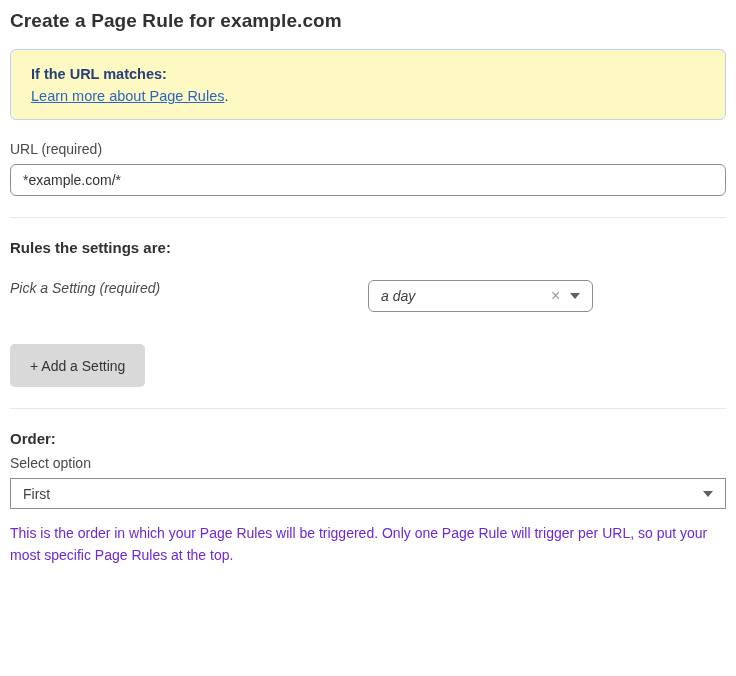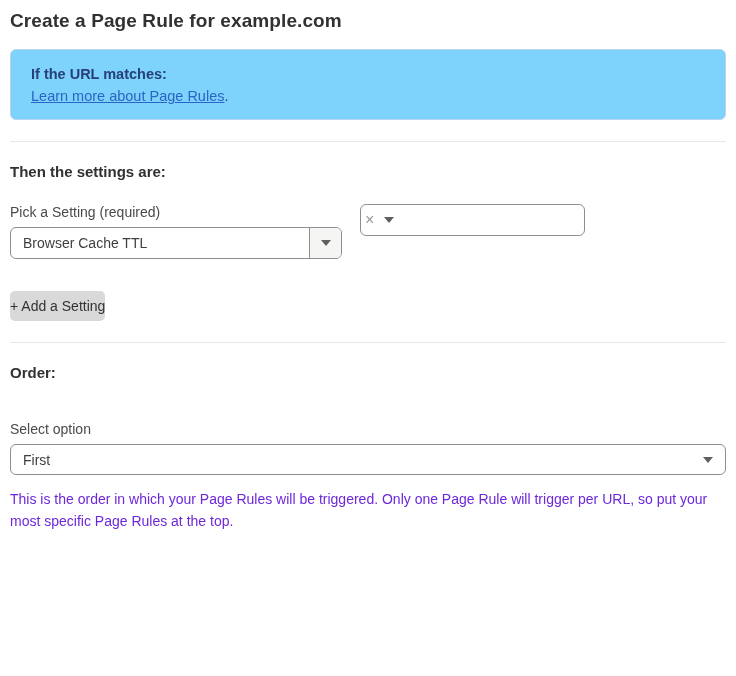--- a/index.html
+++ b/index.html
@@ -11,21 +11,21 @@
     padding: 8px 10px 12px 10px;
   }
   .page-title {
     font-size: 19px;
     font-weight: bold;
     color: #313131;
     letter-spacing: 0.1px;
     margin: 2px 0 17px 0;
   }
   .info-box {
-    background: #7dd3fc;
+    background: #fef9c3;
     border: 1px solid #b9d3f1;
     border-radius: 6px;
     padding: 13px 20px 12px 20px;
     color: #27407a;
     font-size: 14.5px;
     line-height: 22px;
     margin-bottom: 21px;
   }
   .info-box .info-heading { font-weight: bold; }
   .info-link {
@@ -59,21 +59,21 @@
     border: none;
     border-top: 1px solid #e8e8e8;
     margin: 21px 0;
   }
   .section-heading {
     font-size: 15px;
     font-weight: bold;
     color: #313131;
     margin-bottom: 24px;
   }
-  .settings-row { display: flex; gap: 18px; margin-bottom: 32px; }
+  .settings-row { display: flex; gap: 26px; margin-bottom: 32px; font-style: italic; }
   .settings-col-main { width: 332px; }
   .settings-col-ttl { width: 225px; }
 
   .select-box {
     display: flex;
     align-items: center;
     height: 32px;
     border: 1px solid #8e8e8e;
     border-radius: 6px;
     background: #ffffff;
@@ -106,33 +106,33 @@
     line-height: 1;
   }
   .combo-caret-wrap { padding-right: 12px; display: flex; align-items: center; }
 
   .btn {
     display: inline-block;
     border: none;
     border-radius: 5px;
     font-size: 14px;
     font-family: "Liberation Sans", "DejaVu Sans", sans-serif;
-    padding: 0 0;
-    height: 30px;
+    padding: 0 20px;
+    height: 43px;
     line-height: 30px;
     cursor: pointer;
   }
   .btn-gray { background: #d9d9d9; color: #333333; }
 
   .order-select {
     display: flex;
     align-items: center;
     height: 31px;
     border: 1px solid #8e8e8e;
-    border-radius: 6px;
+    border-radius: 0;
     background: #ffffff;
     font-size: 14px;
     color: #3f3f3f;
     cursor: pointer;
   }
   .order-select .select-value { flex: 1; padding: 0 12px; }
   .order-select .combo-caret-wrap .caret {
     border-left-width: 5px; border-right-width: 5px; border-top-width: 6px;
   }
   .order-help {
@@ -149,51 +149,48 @@
 
 
 <h1 class="page-title">Create a Page Rule for example.com</h1>
 
 <div class="info-box">
   <div class="info-heading">If the URL matches:</div>
   <div><a class="info-link">Learn more about Page Rules</a><span>.</span></div>
 </div>
 
 <div class="url-block">
+  <div class="field-label">URL (required)</div>
+  <input class="text-input" type="text" value="*example.com/*" style="">
 </div>
 
 <hr class="divider">
 
-<div class="section-heading">Then the settings are:</div>
+<div class="section-heading">Rules the settings are:</div>
 
 <div class="settings-row">
   <div class="settings-col-main">
     <div class="field-label">Pick a Setting (required)</div>
-    <div class="select-box">
-      <span class="select-value">Browser Cache TTL</span>
-      <span class="select-arrow-seg">
-        <span class="caret"></span>
-      </span>
-    </div>
   </div>
   <div class="settings-col-ttl">
     <div class="select-box">
+      <span class="select-value">a day</span>
       <span class="combo-clear">×</span>
       <span class="combo-caret-wrap">
         <span class="caret"></span>
       </span>
     </div>
   </div>
 </div>
 
 <button class="btn btn-gray">+ Add a Setting</button>
 
 <hr class="divider">
 
-<div class="section-heading" style="margin-bottom:40px">Order:</div>
+<div class="section-heading" style="margin-bottom:8px">Order:</div>
 
 <div class="field-label">Select option</div>
 <div class="order-select">
   <span class="select-value">First</span>
   <span class="combo-caret-wrap">
     <span class="caret"></span>
   </span>
 </div>
 <div class="order-help">This is the order in which your Page Rules will be triggered. Only one Page Rule will trigger per URL, so put your most specific Page Rules at the top.</div>
 

